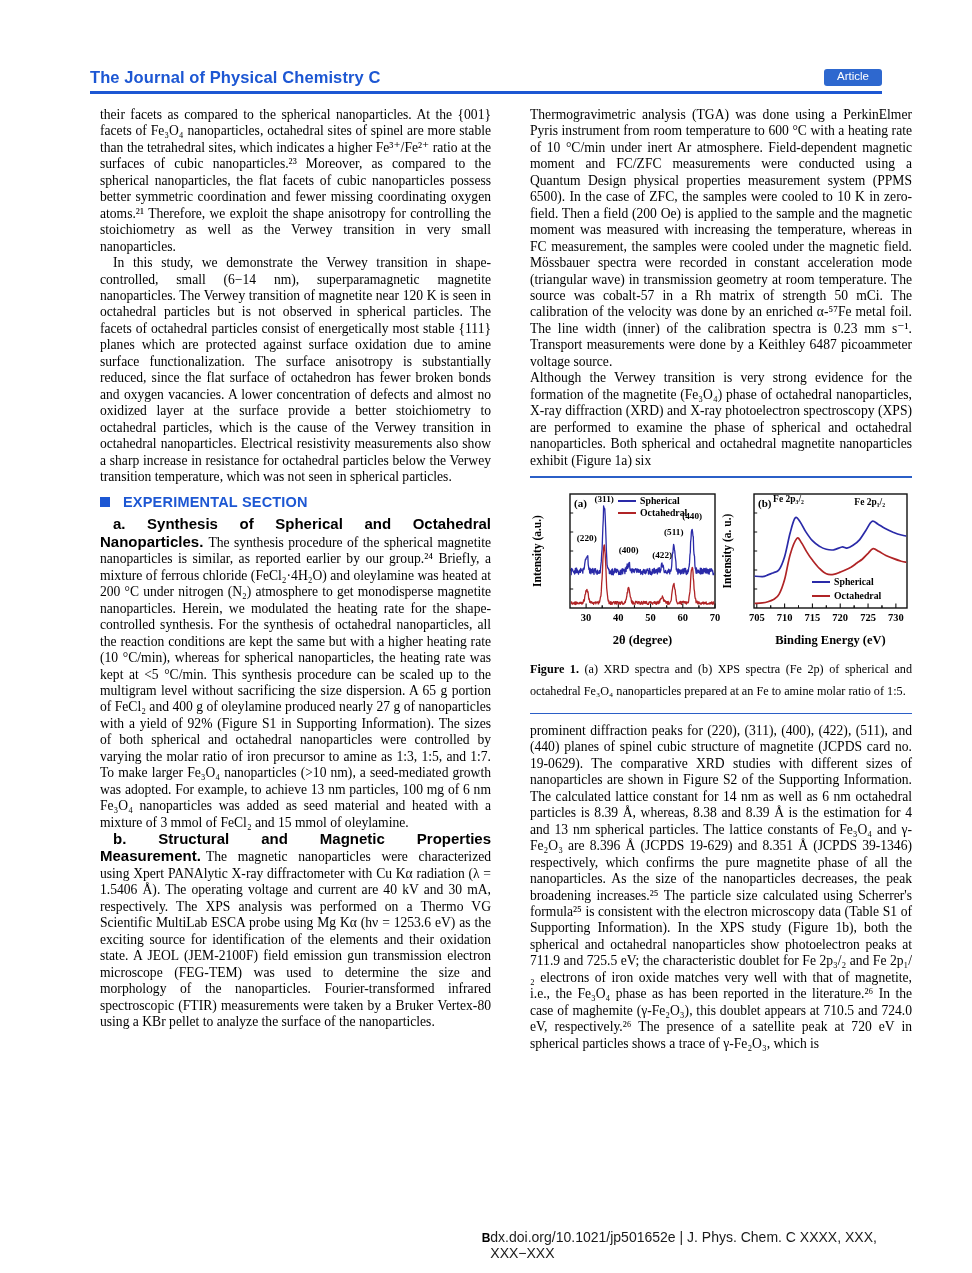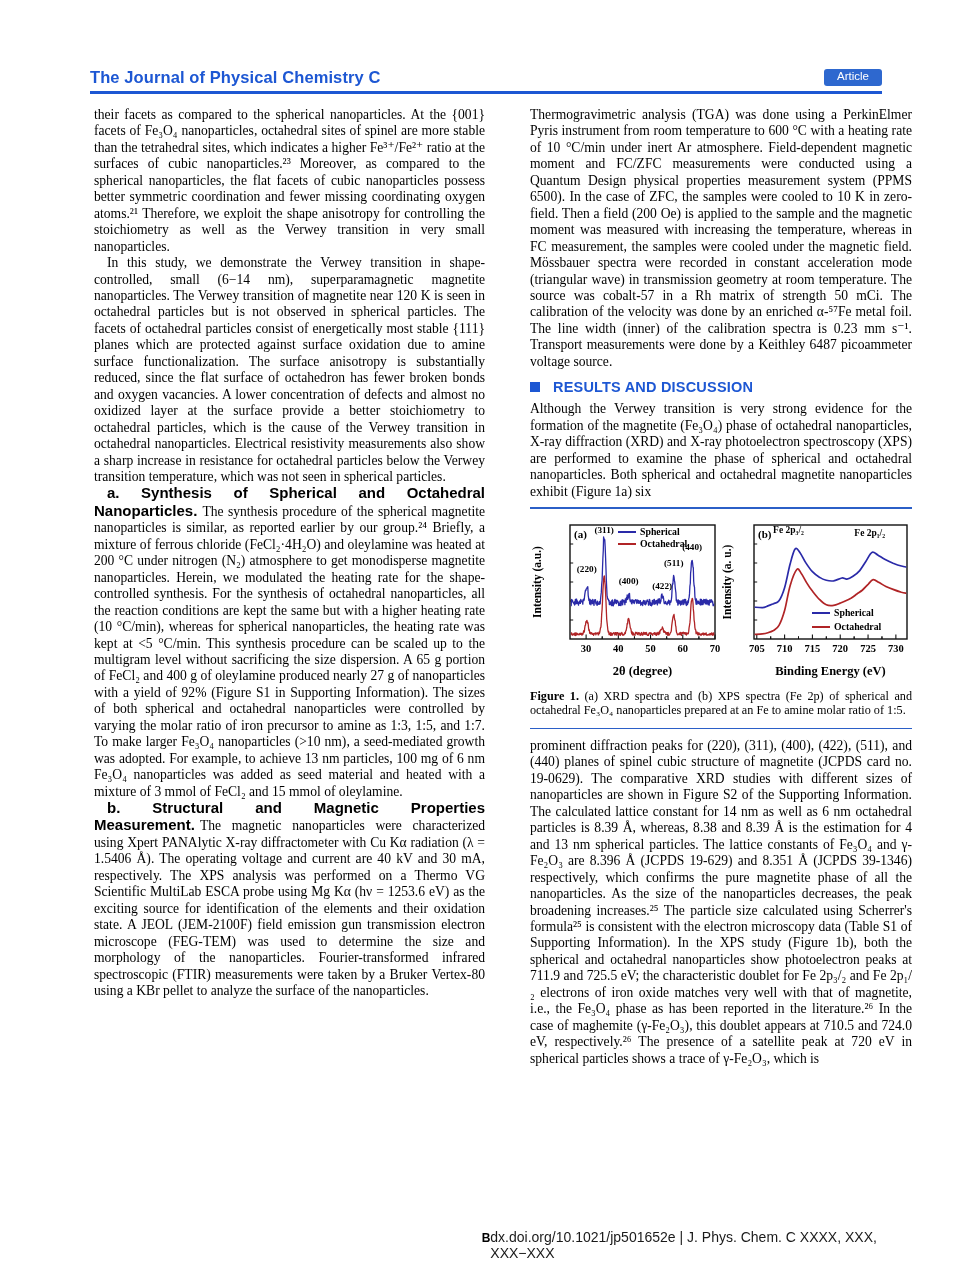--- a/index.html
+++ b/index.html
@@ -17,35 +17,35 @@
     font-weight:bold; font-size:16.5px; color:var(--accent); letter-spacing:0.1px;
   }
   .article-badge{
     font-family:"Liberation Sans","DejaVu Sans",sans-serif;
     font-size:11.5px; color:#fff; background:#2e68cf; border-radius:3px;
     padding:2.5px 13px 3.5px; line-height:1;
   }
   .mast-rule{ margin-top:4px; height:2px; border-top:2.5px solid var(--accent); border-bottom:1px solid var(--accent); }
   
   .col{ position:absolute; top:107px; }
-  .col-left{ left:94px;  width:391px; }
+  .col-left{ left:100px;  width:391px; }
   .col-right{ left:502px; width:382px;margin-left:28px; }
   .para{ font-size:13.6px; line-height:16.45px; text-align:justify; }
   .indent{ text-indent:13px; }
   .sec-head{ display:flex; align-items:center; gap:13px; margin:9px 0 6px; }
   .sec-square{ width:10px; height:10px; background:var(--accent); flex:0 0 auto; }
   .sec-title{
     font-family:"Liberation Sans","DejaVu Sans",sans-serif;
     font-weight:bold; font-size:14.5px; color:var(--accent); letter-spacing:0.2px;
   }
   .runin{ font-family:"Liberation Sans","DejaVu Sans",sans-serif; font-weight:bold; font-size:15px; margin-right:5px; }
   
   .figure-block{ border-top:2px solid var(--rule); border-bottom:1.7px solid var(--rule); padding:10px 0 11px; margin:7px 0 9px; }
   .fig-panels{ display:flex; justify-content:space-between; align-items:flex-end; }
-  .caption{ font-size:12.2px; line-height:14px; text-align:justify; margin-top:9px; }
+  .caption{ font-size:12.2px; line-height:22px; text-align:justify; margin-top:9px; }
   .caption b{ font-weight:bold; }
   
   .page-footer{
     position:absolute; left:90px; right:90px; top:1229px;
     display:grid; grid-template-columns:1fr auto 1fr; align-items:baseline;
   }
   .page-letter{ font-family:"Liberation Sans","DejaVu Sans",sans-serif; font-weight:bold; font-size:12px; justify-self:center; }
   .doi{ font-family:"Liberation Sans","DejaVu Sans",sans-serif; font-size:14px; color:#1a1a1a; justify-self:end; }
   svg text{ font-family:"Liberation Serif","DejaVu Serif",serif; }
 </style>
@@ -58,30 +58,30 @@
     <div class="mast-row">
       <span class="journal-title">The Journal of Physical Chemistry C</span>
       <span class="article-badge">Article</span>
     </div>
     <div class="mast-rule"></div>
   </header>
 
   <section class="col col-left">
     <p class="para">their facets as compared to the spherical nanoparticles. At the {001} facets of Fe₃O₄ nanoparticles, octahedral sites of spinel are more stable than the tetrahedral sites, which indicates a higher Fe³⁺/Fe²⁺ ratio at the surfaces of cubic nanoparticles.²³ Moreover, as compared to the spherical nanoparticles, the flat facets of cubic nanoparticles possess better symmetric coordination and fewer missing coordinating oxygen atoms.²¹ Therefore, we exploit the shape anisotropy for controlling the stoichiometry as well as the Verwey transition in very small nanoparticles.</p>
     <p class="para indent">In this study, we demonstrate the Verwey transition in shape-controlled, small (6−14 nm), superparamagnetic magnetite nanoparticles. The Verwey transition of magnetite near 120 K is seen in octahedral particles but is not observed in spherical particles. The facets of octahedral particles consist of energetically most stable {111} planes which are protected against surface oxidation due to amine surface functionalization. The surface anisotropy is substantially reduced, since the flat surface of octahedron has fewer broken bonds and oxygen vacancies. A lower concentration of defects and almost no oxidized layer at the surface provide a better stoichiometry to octahedral particles, which is the cause of the Verwey transition in octahedral nanoparticles. Electrical resistivity measurements also show a sharp increase in resistance for octahedral particles below the Verwey transition temperature, which was not seen in spherical particles.</p>
+    <div class="sec-head">
+      <span class="sec-square"></span>
+      <span class="sec-title">EXPERIMENTAL SECTION</span>
+    </div>
     <p class="para indent"><b class="runin">a. Synthesis of Spherical and Octahedral Nanoparticles.</b><span>The synthesis procedure of the spherical magnetite nanoparticles is similar, as reported earlier by our group.²⁴ Briefly, a mixture of ferrous chloride (FeCl₂·4H₂O) and oleylamine was heated at 200 °C under nitrogen (N₂) atmosphere to get monodisperse magnetite nanoparticles. Herein, we modulated the heating rate for the shape-controlled synthesis. For the synthesis of octahedral nanoparticles, all the reaction conditions are kept the same but with a higher heating rate (10 °C/min), whereas for spherical nanoparticles, the heating rate was kept at &lt;5 °C/min. This synthesis procedure can be scaled up to the multigram level without sacrificing the size dispersion. A 65 g portion of FeCl₂ and 400 g of oleylamine produced nearly 27 g of nanoparticles with a yield of 92% (Figure S1 in Supporting Information). The sizes of both spherical and octahedral nanoparticles were controlled by varying the molar ratio of iron precursor to amine as 1:3, 1:5, and 1:7. To make larger Fe₃O₄ nanoparticles (&gt;10 nm), a seed-mediated growth was adopted. For example, to achieve 13 nm particles, 100 mg of 6 nm Fe₃O₄ nanoparticles was added as seed material and heated with a mixture of 3 mmol of FeCl₂ and 15 mmol of oleylamine.</span></p>
     <p class="para indent"><b class="runin">b. Structural and Magnetic Properties Measurement.</b><span>The magnetic nanoparticles were characterized using Xpert PANAlytic X-ray diffractometer with Cu Kα radiation (λ = 1.5406 Å). The operating voltage and current are 40 kV and 30 mA, respectively. The XPS analysis was performed on a Thermo VG Scientific MultiLab ESCA probe using Mg Kα (hν = 1253.6 eV) as the exciting source for identification of the elements and their oxidation state. A JEOL (JEM-2100F) field emission gun transmission electron microscope (FEG-TEM) was used to determine the size and morphology of the nanoparticles. Fourier-transformed infrared spectroscopic (FTIR) measurements were taken by a Bruker Vertex-80 using a KBr pellet to analyze the surface of the nanoparticles.</span></p>
   </section>
 
   <section class="col col-right">
     <p class="para">Thermogravimetric analysis (TGA) was done using a PerkinElmer Pyris instrument from room temperature to 600 °C with a heating rate of 10 °C/min under inert Ar atmosphere. Field-dependent magnetic moment and FC/ZFC measurements were conducted using a Quantum Design physical properties measurement system (PPMS 6500). In the case of ZFC, the samples were cooled to 10 K in zero-field. Then a field (200 Oe) is applied to the sample and the magnetic moment was measured with increasing the temperature, whereas in FC measurement, the samples were cooled under the magnetic field. Mössbauer spectra were recorded in constant acceleration mode (triangular wave) in transmission geometry at room temperature. The source was cobalt-57 in a Rh matrix of strength 50 mCi. The calibration of the velocity was done by an enriched α-⁵⁷Fe metal foil. The line width (inner) of the calibration spectra is 0.23 mm s⁻¹. Transport measurements were done by a Keithley 6487 picoammeter voltage source.</p>
-    <div class="sec-head">
-      <span class="sec-square"></span>
-      <span class="sec-title">RESULTS AND DISCUSSION</span>
-    </div>
     <p class="para">Although the Verwey transition is very strong evidence for the formation of the magnetite (Fe₃O₄) phase of octahedral nanoparticles, X-ray diffraction (XRD) and X-ray photoelectron spectroscopy (XPS) are performed to examine the phase of spherical and octahedral nanoparticles. Both spherical and octahedral magnetite nanoparticles exhibit (Figure 1a) six</p>
 
     <div class="figure-block">
       <div class="fig-panels">
         <svg width="190" height="161" viewBox="0 0 190 161">
             <defs>
               <clipPath id="clipA">
                 <rect x="40.7" y="6.7" width="143.6" height="112.6"></rect>
               </clipPath>
             </defs>

